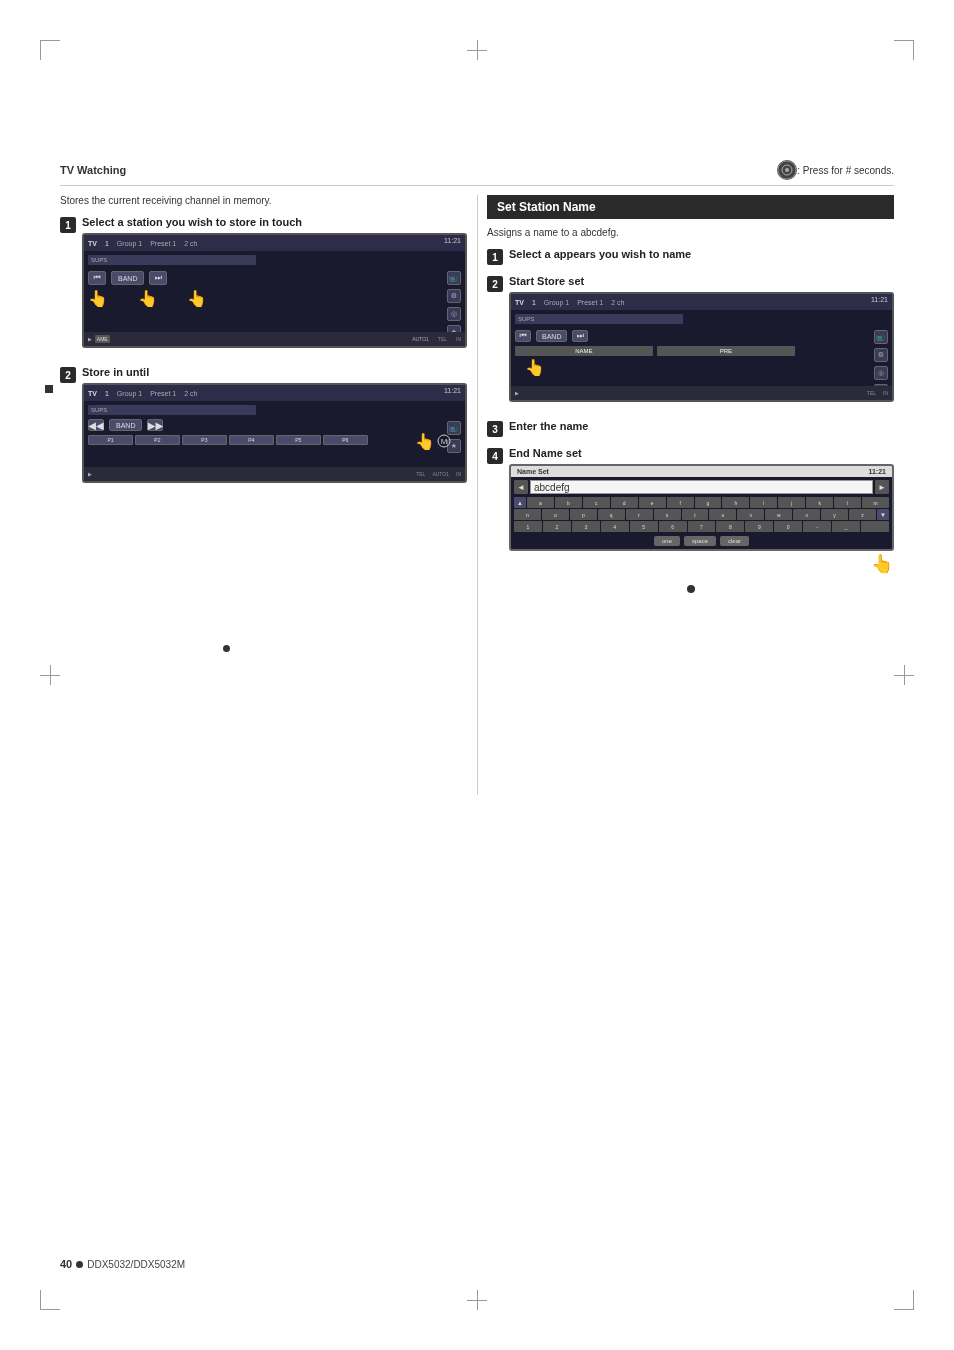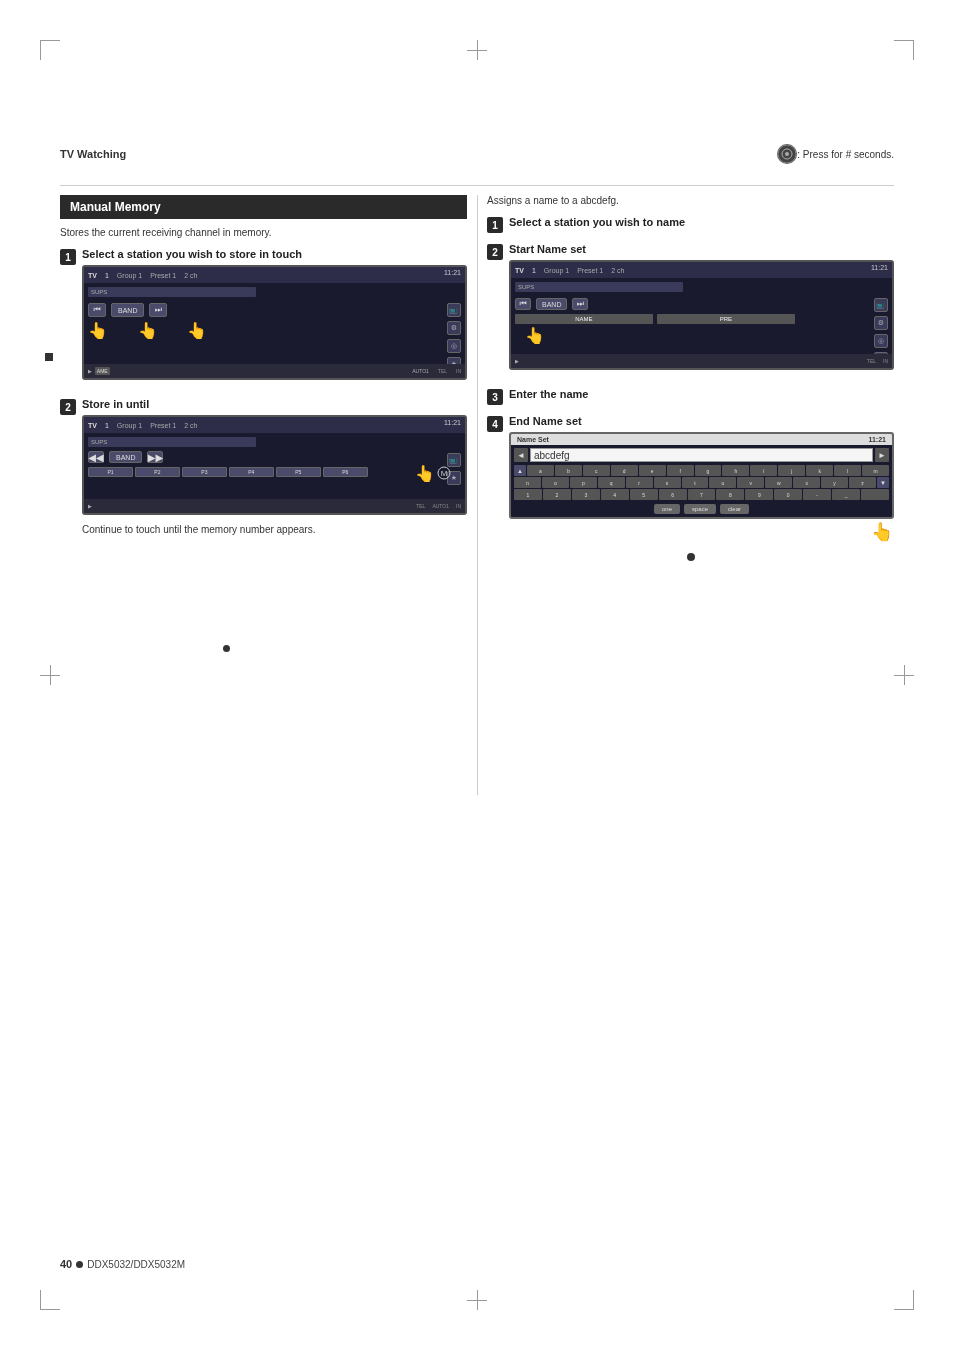--- a/index.html
+++ b/index.html
@@ -45,21 +45,21 @@
       content: '';
       position: absolute;
       left: 50%; top: 0; bottom: 0;
       width: 1px;
       background: #999;
     }
 
     
     .header {
       position: absolute;
-      top: 144px;
+      top: 160px;
       left: 60px;
       right: 60px;
       display: flex;
       align-items: center;
       justify-content: space-between;
     }
     .header-title {
       font-size: 11px;
       font-weight: bold;
       color: #333;
@@ -276,23 +276,20 @@
 </div>
 
 <div style="position:absolute; top:185px; left:60px; right:60px; height:1px; background:#ccc;"></div>
 
 <div style="position:absolute; top:195px; left:50%; width:1px; background:#ccc; height:600px;"></div>
 
 <div class="content-area">
 
   <div class="col-left">
 
-    <div class="section-header">
-      <span>Manual Memory</span>
-    </div>
 
     <div class="section-desc">Stores the current receiving channel in memory.</div>
 
     <div class="step">
       <div class="step-num">1</div>
       <div class="step-content">
         <div class="step-title">Select a station you wish to store in touch</div>
 
         <div class="tv-screen" style="height:115px;">
           <div class="tv-top-bar">
@@ -404,43 +401,45 @@
           </div>
 
           <div style="position:absolute;bottom:0;left:0;right:0;height:14px;background:#2a2a3a;display:flex;align-items:center;padding:0 4px;gap:3px;">
             <span style="font-size:5px;color:#aaa;">▶</span>
             <span style="font-size:5px;color:#888;margin-left:auto;">TEL</span>
             <span style="font-size:5px;color:#888;margin-left:4px;">AUTO1</span>
             <span style="font-size:5px;color:#888;margin-left:4px;">IN</span>
           </div>
         </div>
 
-        <div class="continue-text">Continue to touch until the memory number appears.</div>
       </div>
     </div>
 
     <div style="position:absolute;left:-15px;bottom:200px;width:8px;height:8px;background:#333;border-radius:50;"></div>
   </div>
 
   <div class="col-right">
 
+    <div class="section-header">
+      <span>Set Station Name</span>
+    </div>
 
     <div class="section-desc">Assigns a name to a abcdefg.</div>
 
     <div class="step">
       <div class="step-num">1</div>
       <div class="step-content">
-        <div class="step-title">Select a station you wish to name</div>
+        <div class="step-title">Select a appears you wish to name</div>
       </div>
     </div>
 
     <div class="step">
       <div class="step-num">2</div>
       <div class="step-content">
-        <div class="step-title">Start Name set</div>
+        <div class="step-title">Start Store set</div>
 
         <div class="tv-screen" style="height:110px;">
           <div class="tv-top-bar">
             <span style="font-size:7px;color:#ddd;font-weight:bold;">TV</span>
             <span style="font-size:7px;color:#ddd;">1</span>
             <span style="font-size:7px;color:#aaa;">Group  1</span>
             <span style="font-size:7px;color:#aaa;">Preset 1</span>
             <span style="font-size:7px;color:#aaa;">2 ch</span>
             <div class="tv-top-right">11:21</div>
           </div>

